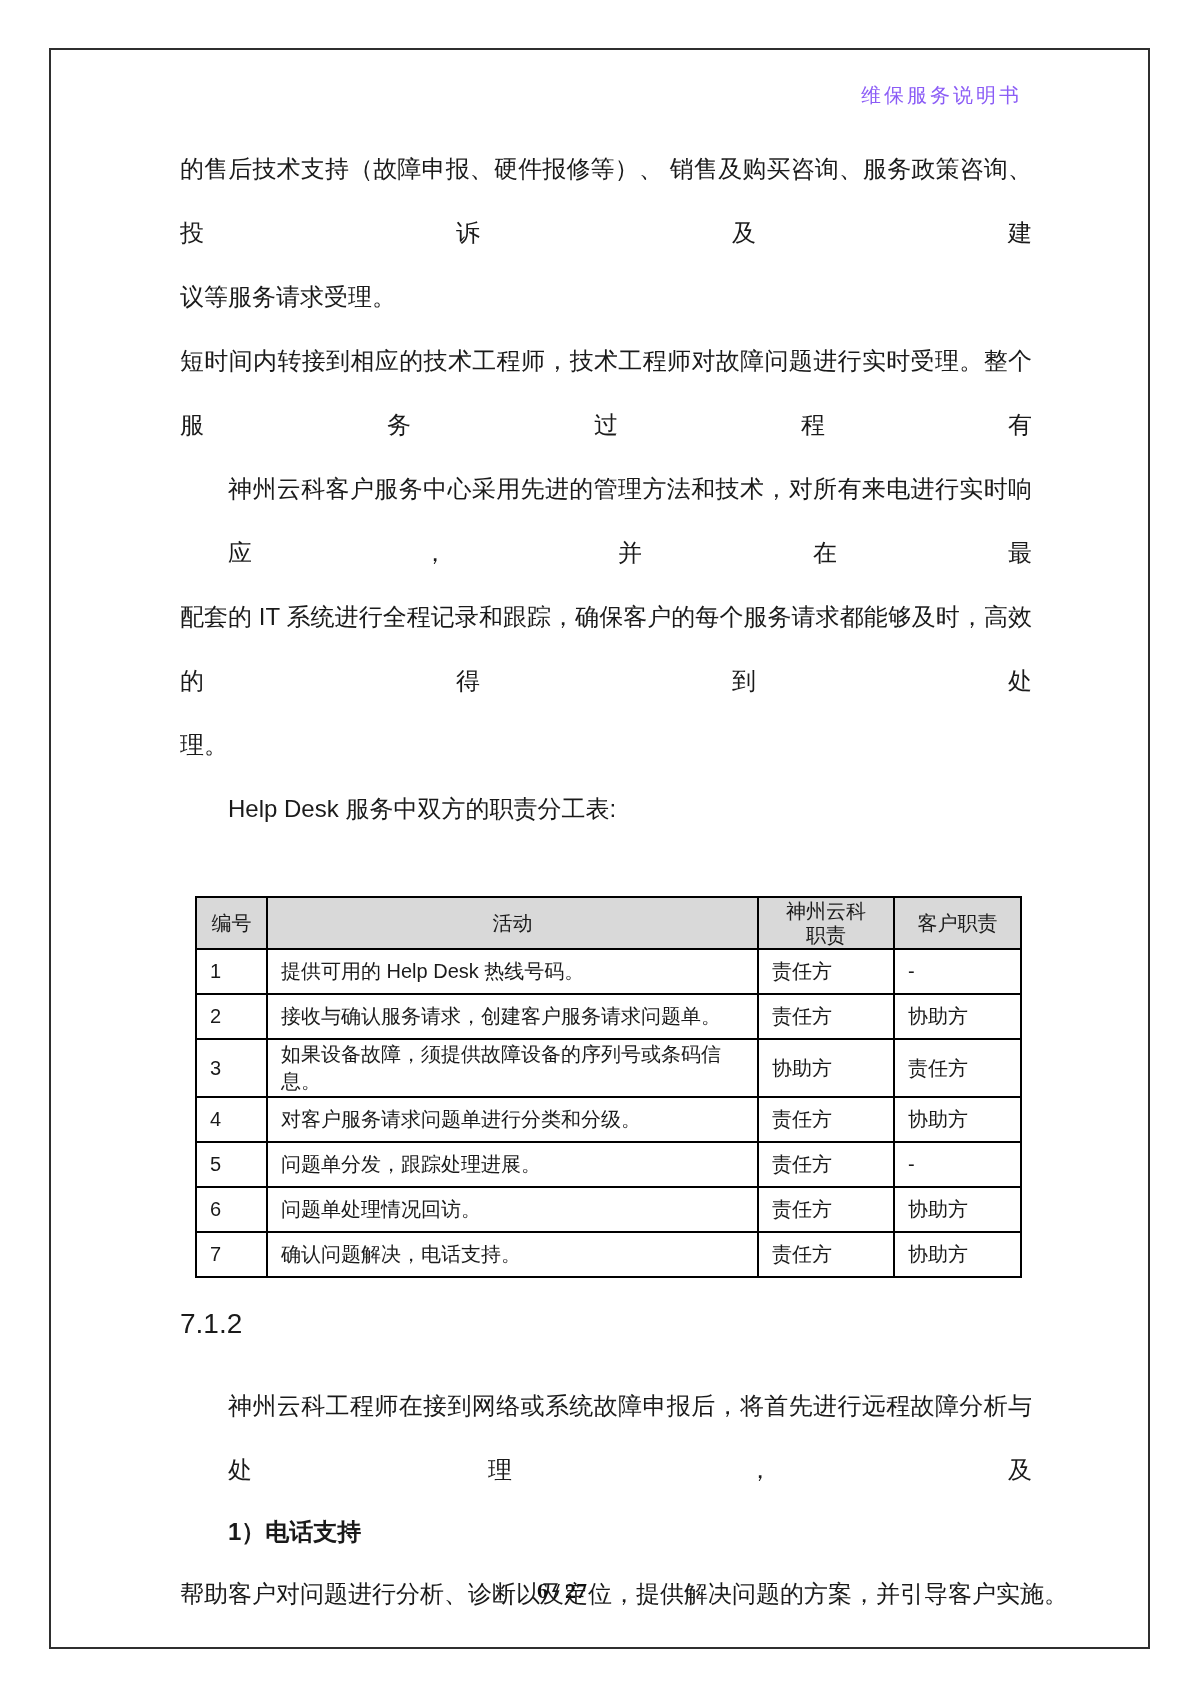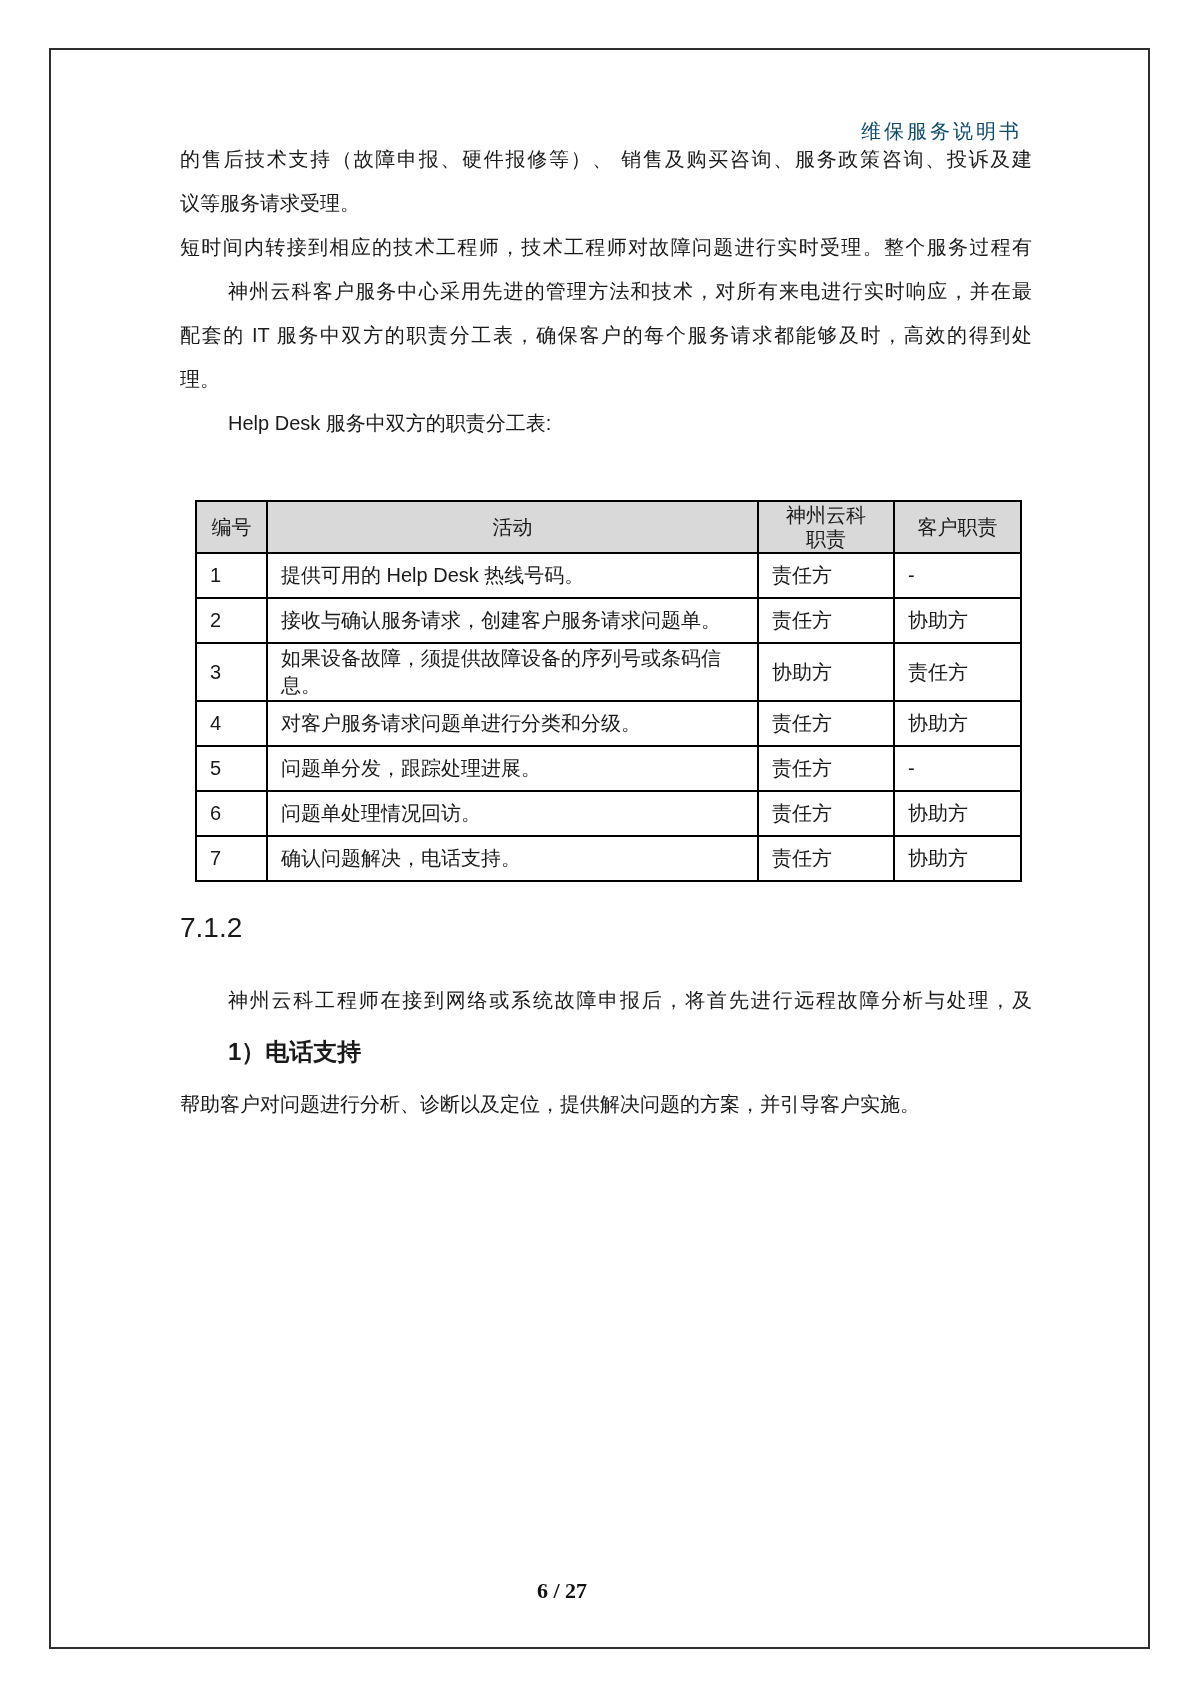--- a/index.html
+++ b/index.html
@@ -13,27 +13,27 @@
   }
   .page-border{
     position:absolute;left:49px;top:48px;
     width:1101px;height:1601px;
     border:2px solid #2f2f2f;
     box-sizing:border-box;
   }
   .doc-header{
     position:absolute;top:82px;right:178px;
     font-family:"Liberation Serif","DejaVu Serif",serif;
-    font-size:20px;color:#0c4a6e;letter-spacing:3px;margin-top:36px;
+    font-size:20px;color:#8b5cf6;letter-spacing:3px;
   }
   .content{
     position:absolute;left:180px;top:137px;width:852px;
   }
   .line{
-    font-size:20px;line-height:44px;
+    font-size:24px;line-height:64px;
     white-space:nowrap;
   }
   .line.fill{
     white-space:normal;
     text-align:justify;
     text-align-last:justify;
   }
   .line.ind{padding-left:48px;}
   .duty-table{
     border-collapse:collapse;
@@ -90,21 +90,21 @@
 
 <div class="doc-header">维保服务说明书</div>
 
 <div class="content">
 
   <div class="line fill">的售后技术支持（故障申报、硬件报修等）、 销售及购买咨询、服务政策咨询、投诉及建</div>
   <div class="line">议等服务请求受理。</div>
 
   <div class="line fill">短时间内转接到相应的技术工程师，技术工程师对故障问题进行实时受理。整个服务过程有</div>
   <div class="line fill ind">神州云科客户服务中心采用先进的管理方法和技术，对所有来电进行实时响应，并在最</div>
-  <div class="line fill">配套的 IT 服务中双方的职责分工表，确保客户的每个服务请求都能够及时，高效的得到处</div>
+  <div class="line fill">配套的 IT 系统进行全程记录和跟踪，确保客户的每个服务请求都能够及时，高效的得到处</div>
   <div class="line">理。</div>
 
   <div class="line ind">Help Desk 服务中双方的职责分工表:</div>
 
   <table class="duty-table">
     <colgroup>
       <col class="col-no">
         <col class="col-act">
         <col class="col-dc">
         <col class="col-cust">

